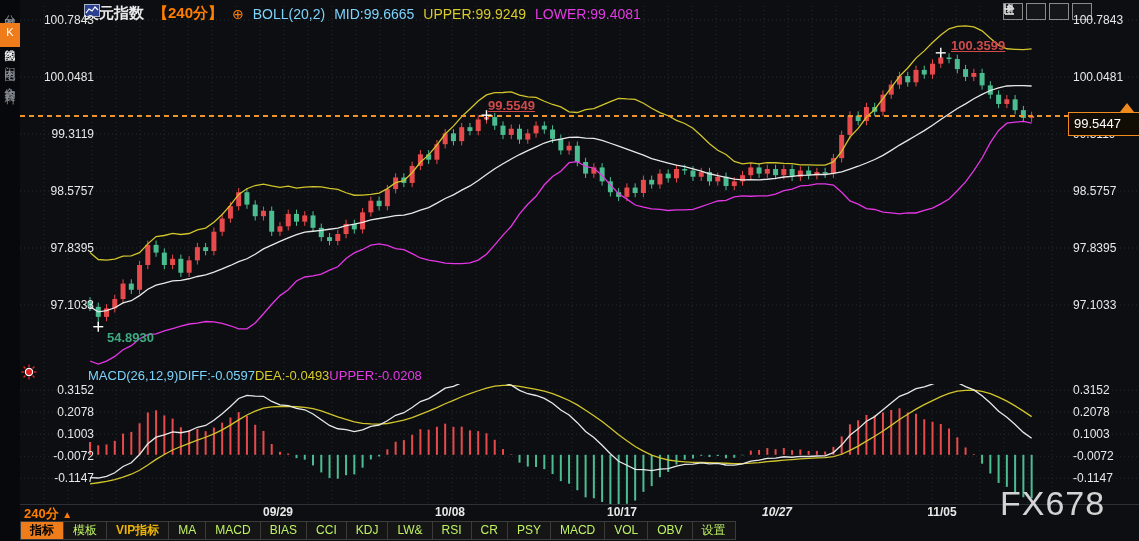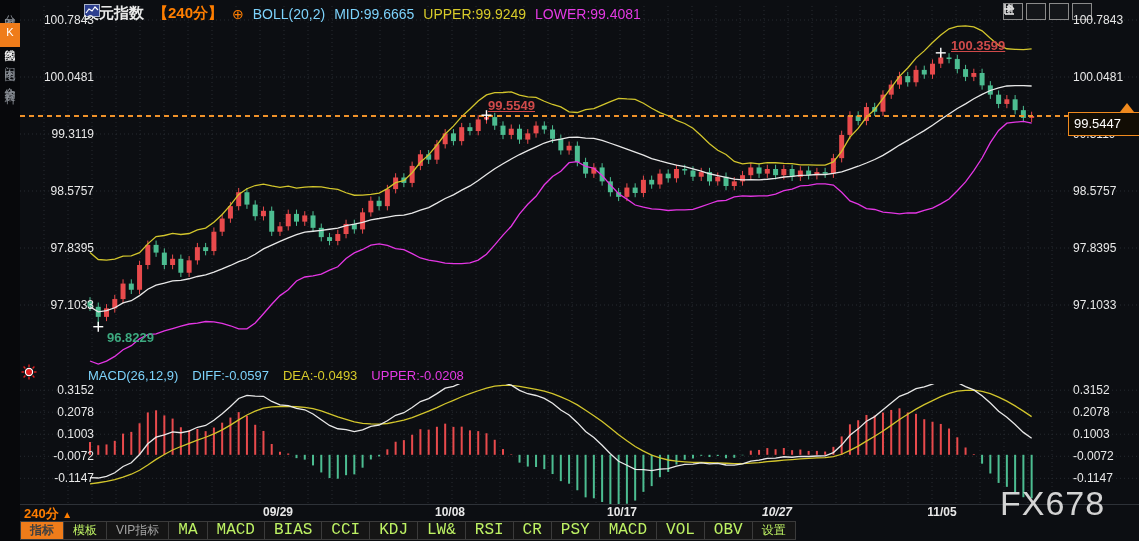--- a/index.html
+++ b/index.html
@@ -19,43 +19,43 @@
   .h-period{color:#ff7e00;font-weight:bold;font-size:15px;}
   .h-oplus{color:#ff7e00;font-size:14px;}
   .h-white{color:#7dd3fc;}
   .h-yellow{color:#d8cb2a;}
   .h-magenta{color:#e43ae4;}
   
   .axlab{position:absolute;width:62px;font-size:12px;color:#e8e8e8;}
   .axlab.r{text-align:left;}
   .axlab.l{text-align:right;}
   
-  #macdheader{position:absolute;left:88px;top:368px;display:flex;gap:14px;font-size:13px;}
+  #macdheader{position:absolute;left:88px;top:368px;display:flex;font-size:13px;}
   
   .anno{position:absolute;font-size:13px;font-weight:bold;}
   .anno.red{color:#cf4a4a;text-decoration:underline;}
   .anno.green{color:#3daa80;}
   
   #pricebox{position:absolute;left:1068px;top:112px;width:69px;height:22px;border:1px solid #f08a1e;
             background:#120d04;color:#fff;font-size:13px;line-height:22px;padding-left:5px;}
   #pricemarker{position:absolute;left:1120px;top:103px;width:0;height:0;
                border-left:7px solid transparent;border-right:7px solid transparent;
                border-bottom:9px solid #f08a1e;}
   
   .datelab{position:absolute;top:505px;width:70px;text-align:center;font-size:12px;font-weight:bold;color:#e8e8e8;}
   #perbtn{position:absolute;left:24px;top:505px;color:#ff7e00;font-weight:bold;font-size:13px;cursor:pointer;}
   #perbtn .arr{font-size:10px;}
   
   #toolbar{position:absolute;left:20px;top:521px;height:19px;display:flex;}
   .tab{height:17px;line-height:17px;padding:0 9px;border:1px solid #3b3b3b;border-left:none;
        background:#151515;color:#bef264;font-size:12px;cursor:pointer;}
   .tab:first-child{border-left:1px solid #3b3b3b;}
-  .tab.mono{font-family:Liberation Mono, monospace;font-size:16px;}
-  .tab.active{background:#ef7c1a;color:#404040;font-weight:bold;}
-  .tab.vip{color:#a3a3a3;font-weight:normal;}
+  .tab.mono{font-family:Liberation Sans, sans-serif;font-size:12px;}
+  .tab.active{background:#ef7c1a;color:#000000;font-weight:bold;}
+  .tab.vip{color:#eab308;font-weight:bold;}
   
   #watermark{position:absolute;left:1000px;top:484px;font-size:34px;color:#e4e4e4;opacity:.92;letter-spacing:1px;}
   
   #topicons{position:absolute;left:1003px;top:3px;display:flex;gap:3px;}
   .ticon{width:18px;height:15px;border:1px solid #8a8a8a;background:#14161a;display:flex;
          align-items:center;justify-content:center;cursor:pointer;}
   
   .mini-chart{width:16px;height:13px;display:inline-block;}
 </style>
 </head>
@@ -592,21 +592,21 @@
 
   <div id="macdheader">
     <span class="h-white">MACD(26,12,9)</span>
     <span class="h-white">DIFF:-0.0597</span>
     <span class="h-yellow">DEA:-0.0493</span>
     <span class="h-magenta">UPPER:-0.0208</span>
   </div>
 
   <div class="anno red abs" style="left:488px;top:98px;">99.5549</div>
   <div class="anno red abs" style="left:951px;top:38px;">100.3599</div>
-  <div class="anno green abs" style="left:107px;top:330px;">96.8229</div>
+  <div class="anno green abs" style="left:107px;top:330px;">54.8930</div>
 
   <div id="pricemarker"></div>
   <div id="pricebox">99.5447</div>
 
   <div class="datelab" style="left:75px;margin-top:16px;">09/19</div>
   <div class="datelab" style="left:243px;">09/29</div>
   <div class="datelab" style="left:415px;">10/08</div>
   <div class="datelab" style="left:587px;">10/17</div>
   <div class="datelab" style="left:742px;font-style:italic;">10/27</div>
   <div class="datelab" style="left:907px;">11/05</div>

